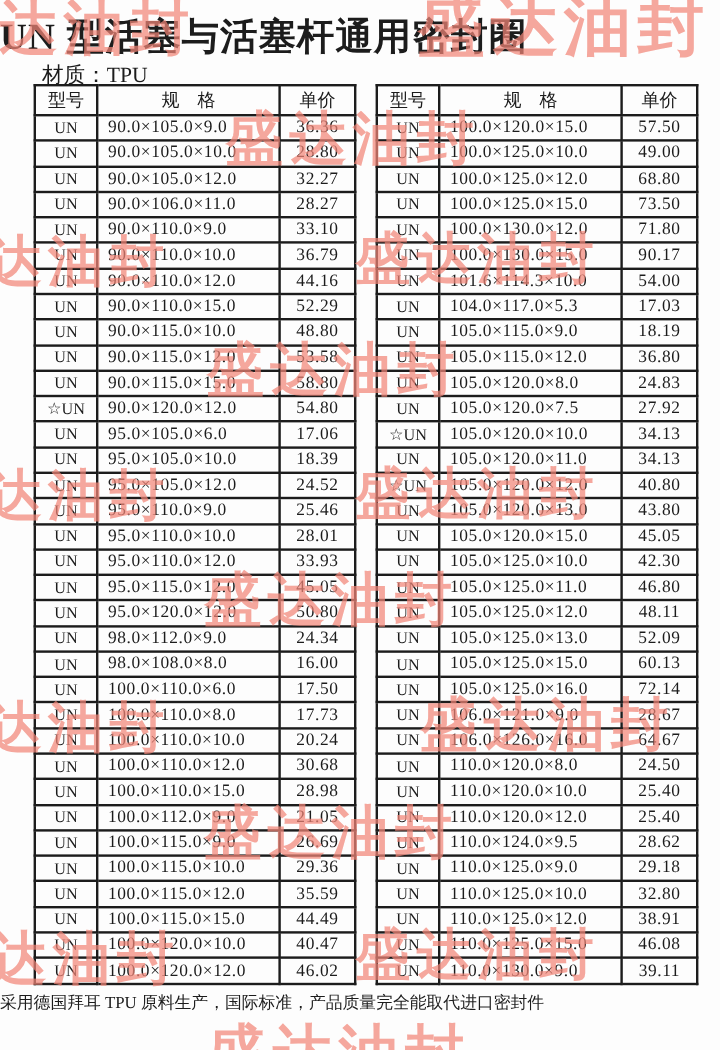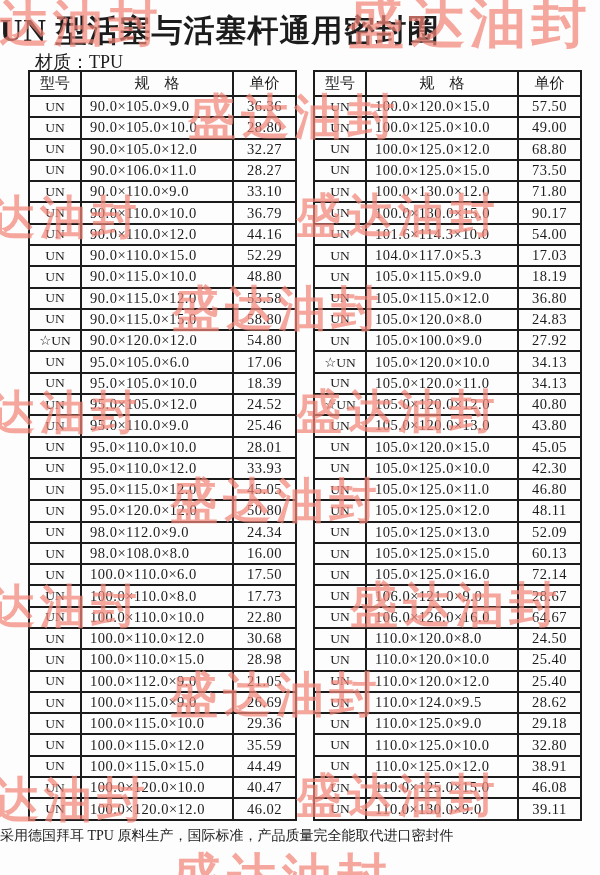--- a/index.html
+++ b/index.html
@@ -189,21 +189,21 @@
           <td class="price">17.50</td>
         </tr>
         <tr>
           <td class="model">UN</td>
           <td class="spec">100.0×110.0×8.0</td>
           <td class="price">17.73</td>
         </tr>
         <tr>
           <td class="model">UN</td>
           <td class="spec">100.0×110.0×10.0</td>
-          <td class="price">22.80</td>
+          <td class="price">20.24</td>
         </tr>
         <tr>
           <td class="model">UN</td>
           <td class="spec">100.0×110.0×12.0</td>
           <td class="price">30.68</td>
         </tr>
         <tr>
           <td class="model">UN</td>
           <td class="spec">100.0×110.0×15.0</td>
           <td class="price">28.98</td>
@@ -310,21 +310,21 @@
           <td class="spec">105.0×115.0×12.0</td>
           <td class="price">36.80</td>
         </tr>
         <tr>
           <td class="model">UN</td>
           <td class="spec">105.0×120.0×8.0</td>
           <td class="price">24.83</td>
         </tr>
         <tr>
           <td class="model">UN</td>
-          <td class="spec">105.0×100.0×9.0</td>
+          <td class="spec">105.0×120.0×7.5</td>
           <td class="price">27.92</td>
         </tr>
         <tr>
           <td class="model">☆UN</td>
           <td class="spec">105.0×120.0×10.0</td>
           <td class="price">34.13</td>
         </tr>
         <tr>
           <td class="model">UN</td>
           <td class="spec">105.0×120.0×11.0</td>

